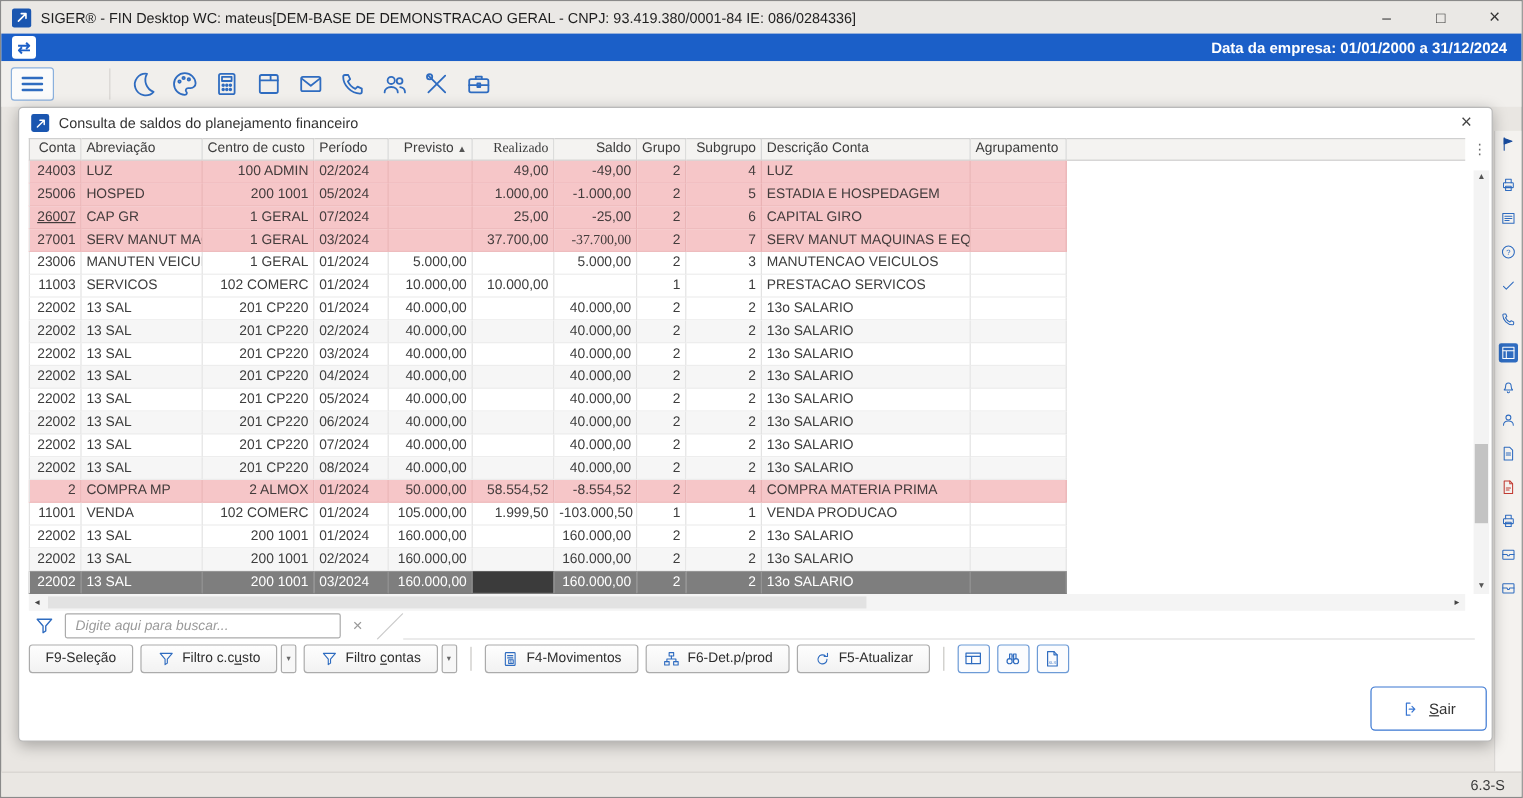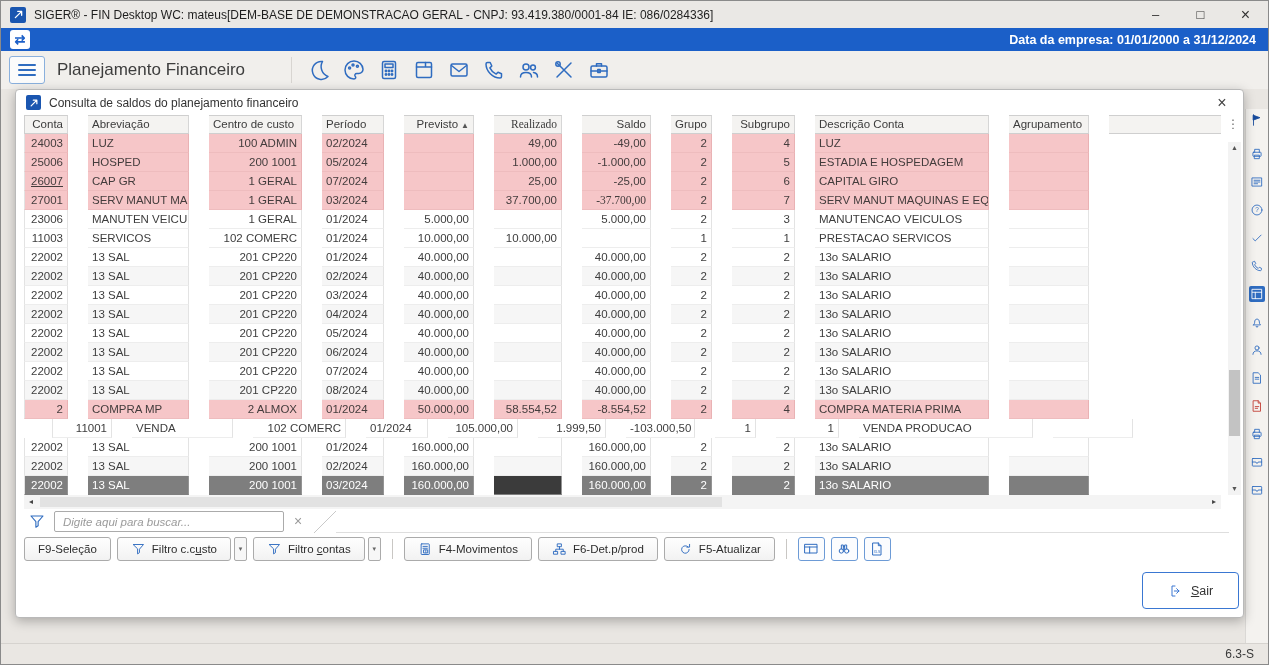--- a/index.html
+++ b/index.html
@@ -41,21 +41,21 @@
             border:1px solid #b9b9b9; border-radius:4px; box-shadow:0 3px 12px rgba(0,0,0,.28); }
   .dlg-head { position:absolute; top:0; left:0; right:0; height:25px; display:flex;
               align-items:center; padding:0 10px; gap:8px; }
   .dlg-logo { width:15px; height:15px; background:#1a56b0; border-radius:2px;
               display:flex; align-items:center; justify-content:center; }
   .dlg-title { font-size:12px; color:#333; }
   .dlg-close { margin-left:auto; width:22px; text-align:center; font-size:16px; color:#444; cursor:default; }
 
   
   .grid { position:absolute; left:8px; top:25px; right:22px; }
-  .g-row { display:flex; height:19px;gap:20px; }
+  .g-row { display:flex; height:19px; }
   .hcell { background:#f4f3f1; border-top:1px solid #cfcfcf; border-bottom:1px solid #cfcfcf;
            border-right:1px solid #d6d6d6; font-size:11.5px; color:#3c3c3c; padding:0 4px;
            line-height:17px; white-space:nowrap; overflow:hidden; }
   .hcell:first-child { border-left:1px solid #cfcfcf; }
   .hfill { flex:1; background:#f4f3f1; border-top:1px solid #cfcfcf; border-bottom:1px solid #cfcfcf; }
   .sort-arrow { font-size:8px; color:#555; margin-left:3px; }
   .cell { border-right:1px solid #e3e3e3; border-bottom:1px solid #ededed; font-size:11.5px;
           color:#3d3d3d; padding:0 4px; line-height:18px; white-space:nowrap; overflow:hidden; }
   .g-row .cell:first-child { border-left:1px solid #e3e3e3; }
   .fill { flex:1; }
@@ -137,21 +137,20 @@
     <span class="swapbox">⇄</span>
     <span class="date-text">Data da empresa: 01/01/2000 a 31/12/2024</span>
   </div>
 
   <div class="toolbar">
     <div class="hamburger">
       <span></span>
         <span></span>
         <span></span>
     </div>
-    <span class="tb-title">Planejamento Financeiro</span>
     <span class="tb-sep"></span>
     <span class="tb-icons" id="tb-icons">
         <span class="tb-icon">
           <svg width="24" height="24" viewBox="0 0 24 24" fill="none" stroke="currentColor" stroke-width="1.5" stroke-linecap="round" stroke-linejoin="round">
             <path d="M15.5 3.5a9 9 0 1 0 5.5 15A10.5 10.5 0 0 1 15.5 3.5z"></path>
           </svg>
         </span>
         <span class="tb-icon">
           <svg width="24" height="24" viewBox="0 0 24 24" fill="none" stroke="currentColor" stroke-width="1.5" stroke-linecap="round" stroke-linejoin="round">
             <path d="M12 3a9 9 0 0 0 0 18c1.8 0 2.2-1.6 1.2-2.7-.9-1.1-.2-2.8 1.6-2.8h2A4.2 4.2 0 0 0 21 11.3C20.7 6.6 16.8 3 12 3z"></path>
@@ -528,21 +527,21 @@
           <div class="cell" style="width: 70px; text-align: right;">50.000,00</div>
           <div class="cell" style="width: 68px; text-align: right;">58.554,52</div>
           <div class="cell" style="width: 69px; text-align: right;">-8.554,52</div>
           <div class="cell" style="width: 41px; text-align: right;">2</div>
           <div class="cell" style="width: 63px; text-align: right;">4</div>
           <div class="cell" style="width: 174px; text-align: left;">COMPRA MATERIA PRIMA</div>
           <div class="cell" style="width: 80px; text-align: left;"></div>
           <div class="fill"></div>
         </div>
         <div class="g-row ">
-          <div class="cell" style="width: 60px; text-align: right; margin-left: 28px;">11001</div>
+          <div class="cell" style="width: 44px; text-align: right;">11001</div>
           <div class="cell" style="width: 101px; text-align: left;">VENDA</div>
           <div class="cell" style="width: 93px; text-align: right;">102 COMERC</div>
           <div class="cell" style="width: 62px; text-align: left;">01/2024</div>
           <div class="cell" style="width: 70px; text-align: right;">105.000,00</div>
           <div class="cell" style="width: 68px; text-align: right;">1.999,50</div>
           <div class="cell" style="width: 69px; text-align: right;">-103.000,50</div>
           <div class="cell" style="width: 41px; text-align: right;">1</div>
           <div class="cell" style="width: 63px; text-align: right;">1</div>
           <div class="cell" style="width: 174px; text-align: left;">VENDA PRODUCAO</div>
           <div class="cell" style="width: 80px; text-align: left;"></div>

